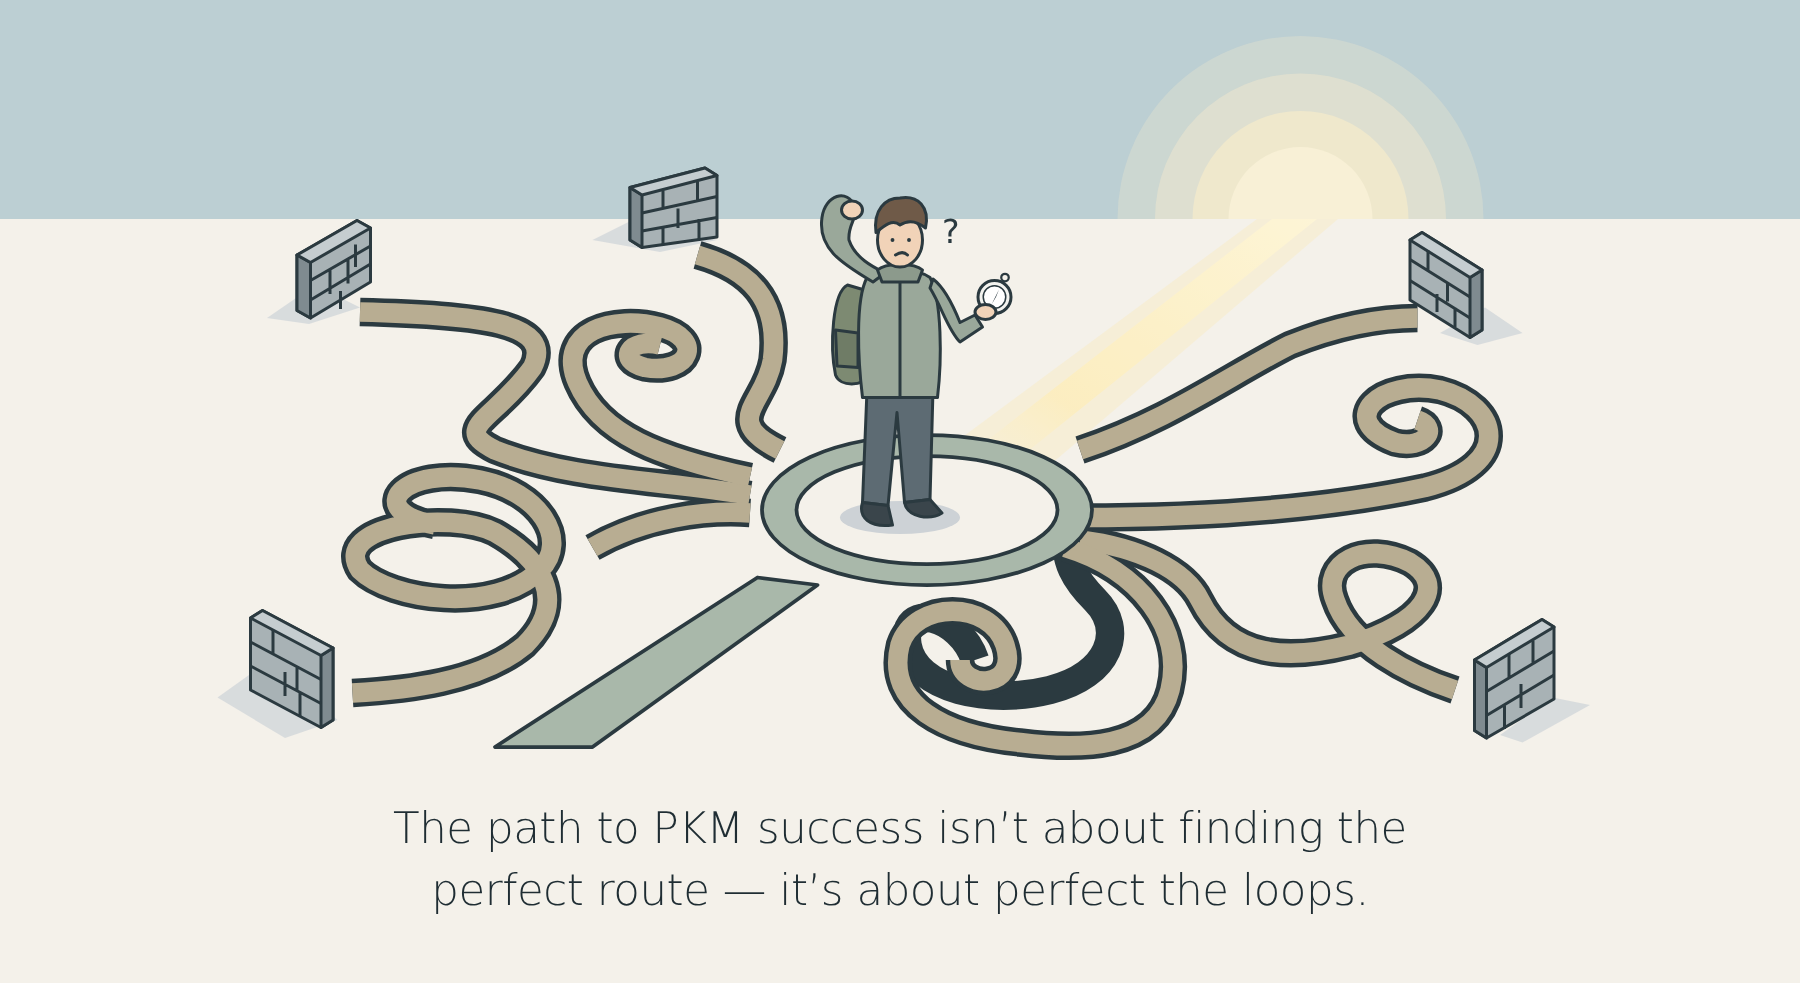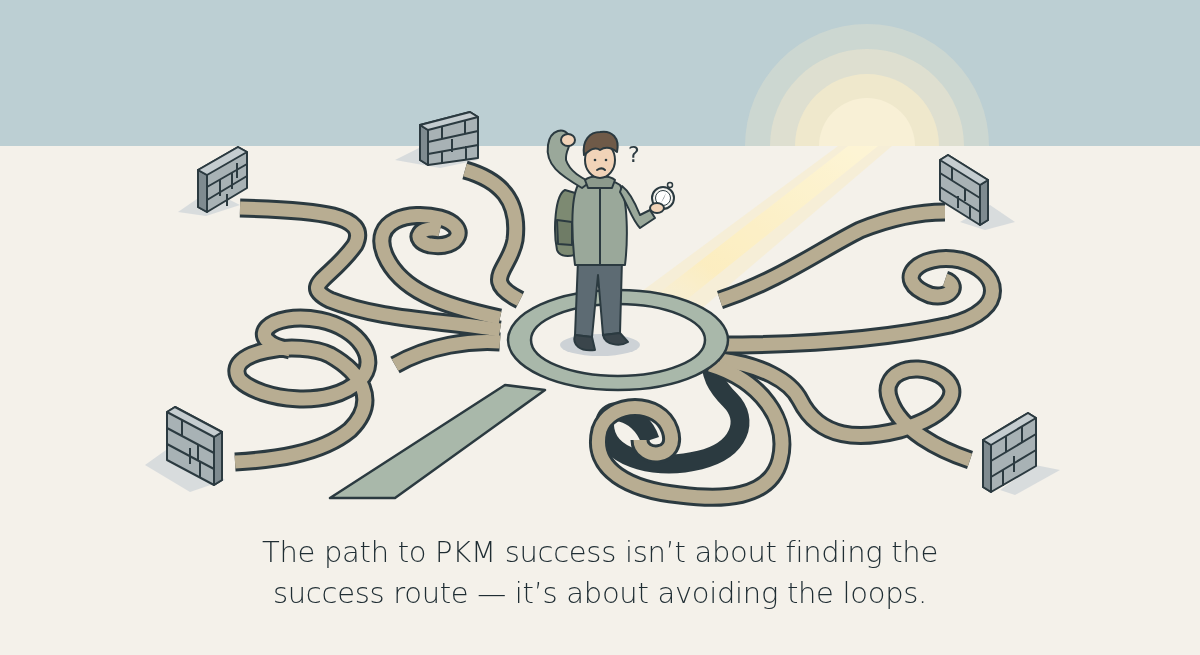--- a/index.html
+++ b/index.html
@@ -170,14 +170,14 @@
     <circle cx="663" cy="198" r="11" fill="#f3f3ef"></circle>
     <circle cx="663" cy="198" r="7.5" fill="#ffffff" stroke-width="1"></circle>
     <polygon points="666,193 661,203 664,198" fill="#2b3a40" stroke="none"></polygon>
     <circle cx="670" cy="185" r="2.5" fill="none" stroke-width="1.5"></circle>
     <ellipse cx="657" cy="208" rx="7" ry="5" fill="#f1d3b8"></ellipse>
   </g>
 </svg>
 
 <div class="caption">
   <span>The path to PKM success isn’t about finding the</span>
-  <span>success route — it’s about avoiding the loops.</span>
+  <span>perfect route — it’s about perfect the loops.</span>
 </div>
 
 </body></html>

